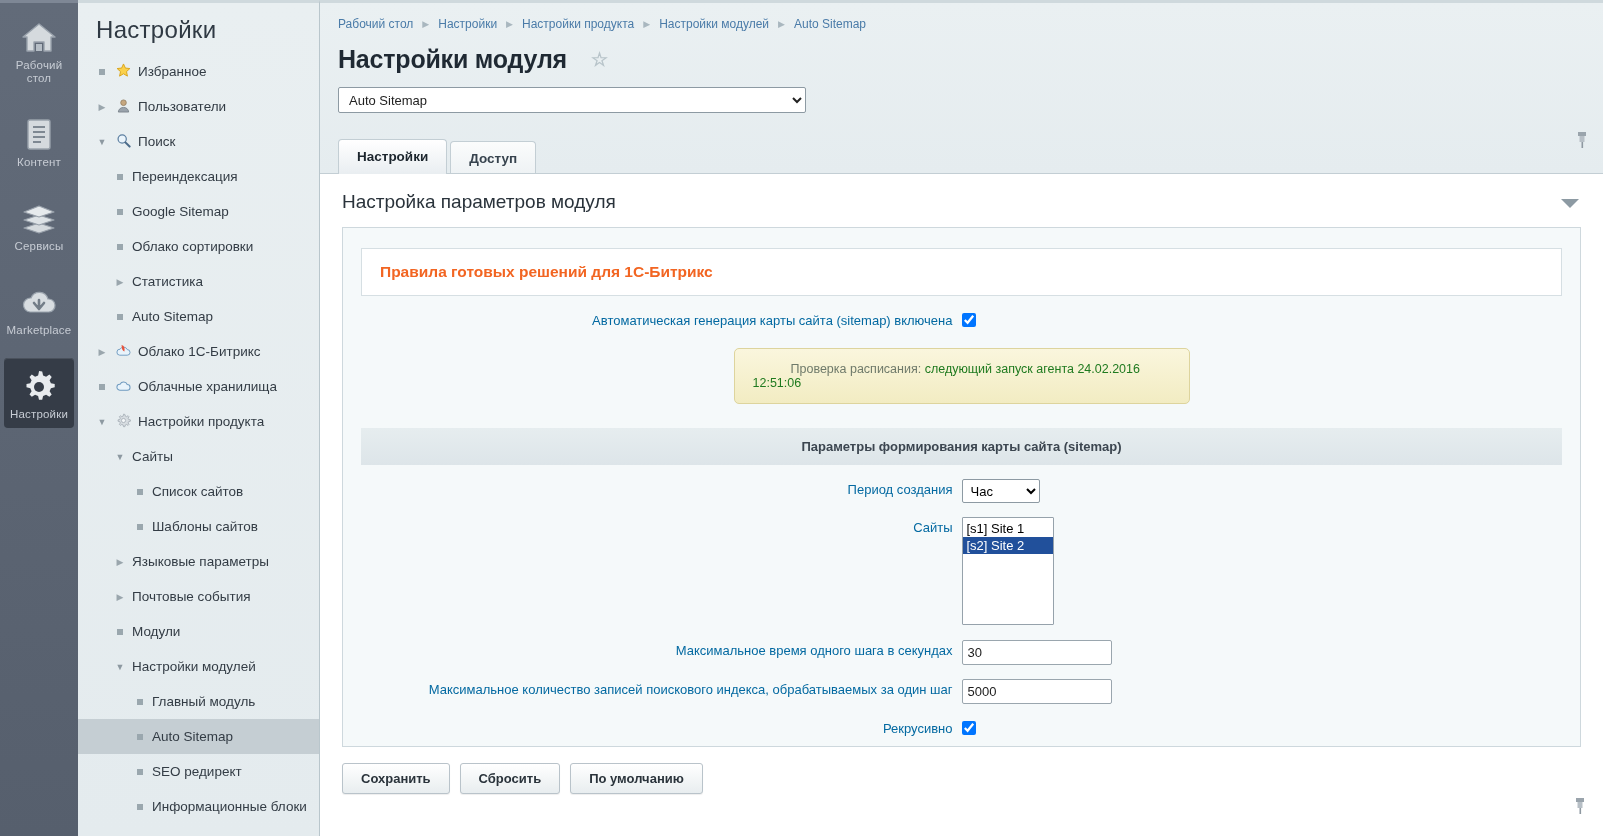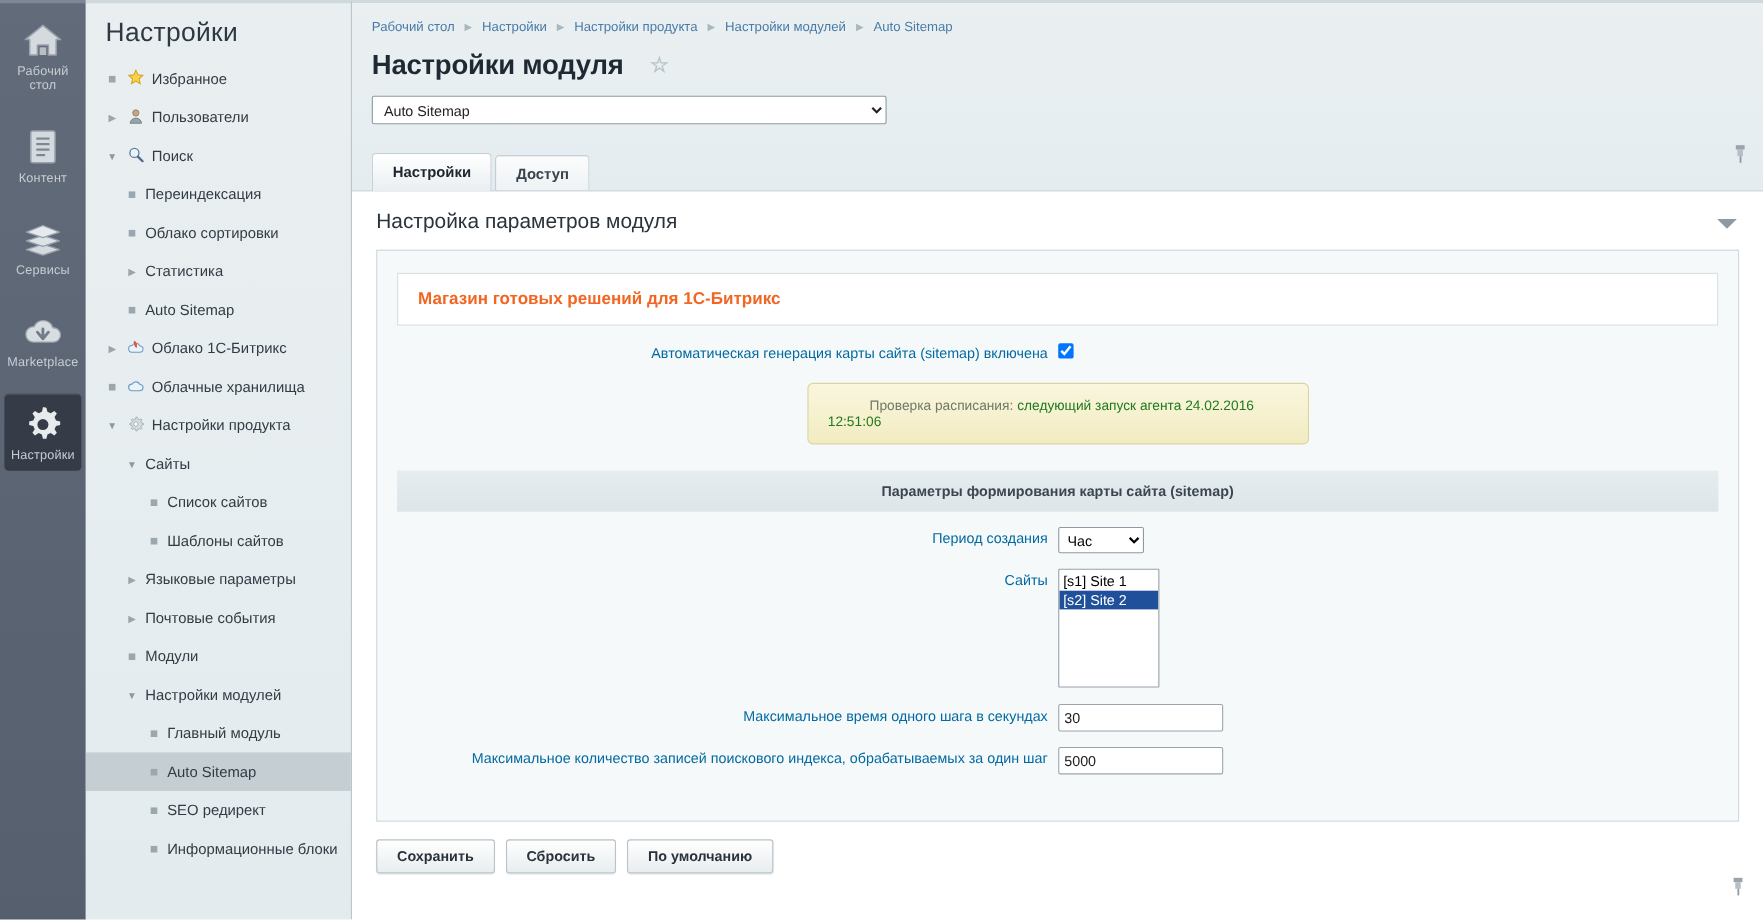--- a/index.html
+++ b/index.html
@@ -308,20 +308,24 @@
               <path d="M10 10 L14.5 14.5" stroke="#4b6b8a" stroke-width="2.2" stroke-linecap="round"></path>
             </svg></span>
           <span>Поиск</span>
         </li>
         <li class="tree-item lvl2">
           <span class="tw bullet"></span>
           <span>Переиндексация</span>
         </li>
         <li class="tree-item lvl2">
           <span class="tw bullet"></span>
+          <span>Google Sitemap</span>
+        </li>
+        <li class="tree-item lvl2">
+          <span class="tw bullet"></span>
           <span>Облако сортировки</span>
         </li>
         <li class="tree-item lvl2">
           <span class="tw arrow-r">▶</span>
           <span>Статистика</span>
         </li>
         <li class="tree-item lvl2">
           <span class="tw bullet"></span>
           <span>Auto Sitemap</span>
         </li>
@@ -435,21 +439,21 @@
     </span>
 
     <div class="panel">
       <div class="panel-title">
         <span>Настройка параметров модуля</span>
         <span class="collapse-tri"></span>
       </div>
 
       <div class="form-box">
 
-        <div class="banner">Магазин готовых решений для 1С-Битрикс</div>
+        <div class="banner">Правила готовых решений для 1С-Битрикс</div>
 
         <div class="row">
           <div class="row-lbl">Автоматическая генерация карты сайта (sitemap) включена</div>
           <div class="row-ctl">
             <input type="checkbox" class="cb" id="cb-auto" checked="" style="">
           </div>
         </div>
 
         <div class="notice">
           <span class="lbl">Проверка расписания:</span>
@@ -482,20 +486,26 @@
           </div>
         </div>
 
         <div class="row">
           <div class="row-lbl">Максимальное количество записей поискового индекса, обрабатываемых за один шаг</div>
           <div class="row-ctl">
             <input type="text" class="txt" id="max-records-input" value="5000" style="">
           </div>
         </div>
 
+        <div class="row">
+          <div class="row-lbl">Рекрусивно</div>
+          <div class="row-ctl">
+            <input type="checkbox" class="cb" id="cb-recursive" checked="" style="">
+          </div>
+        </div>
 
       </div>
 
       <div class="btnbar" id="btnbar">
           <button class="btn">Сохранить</button>
           <button class="btn">Сбросить</button>
           <button class="btn">По умолчанию</button>
         </div>
 
       <span class="pin bottom">

